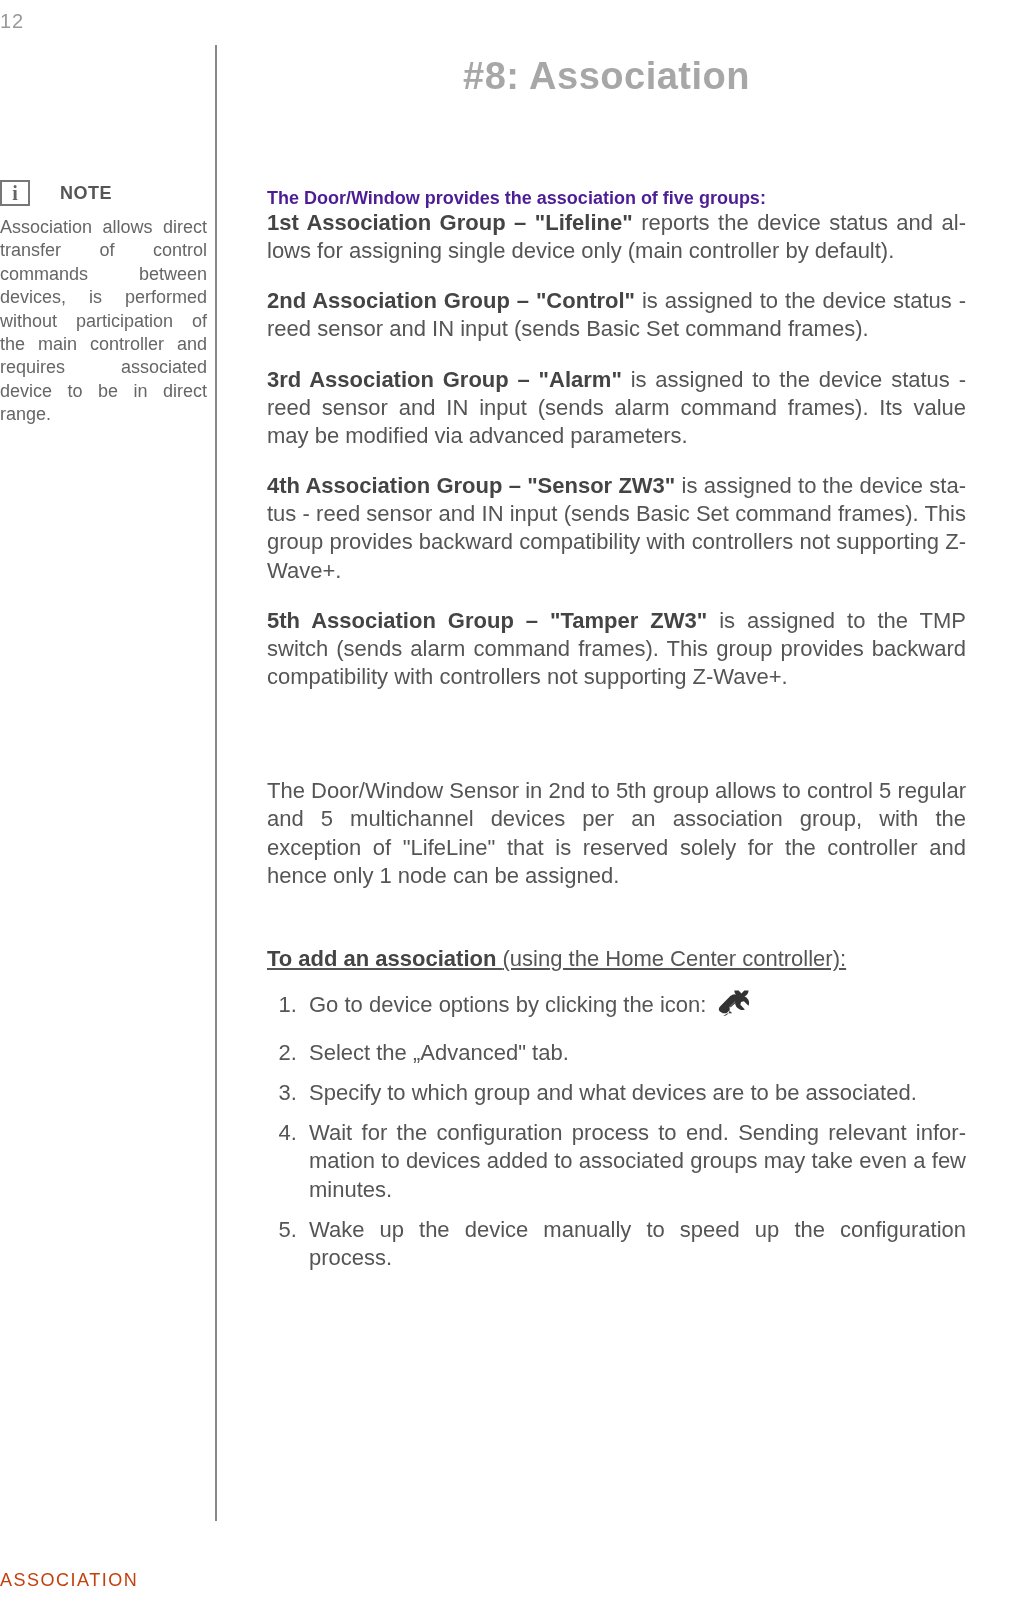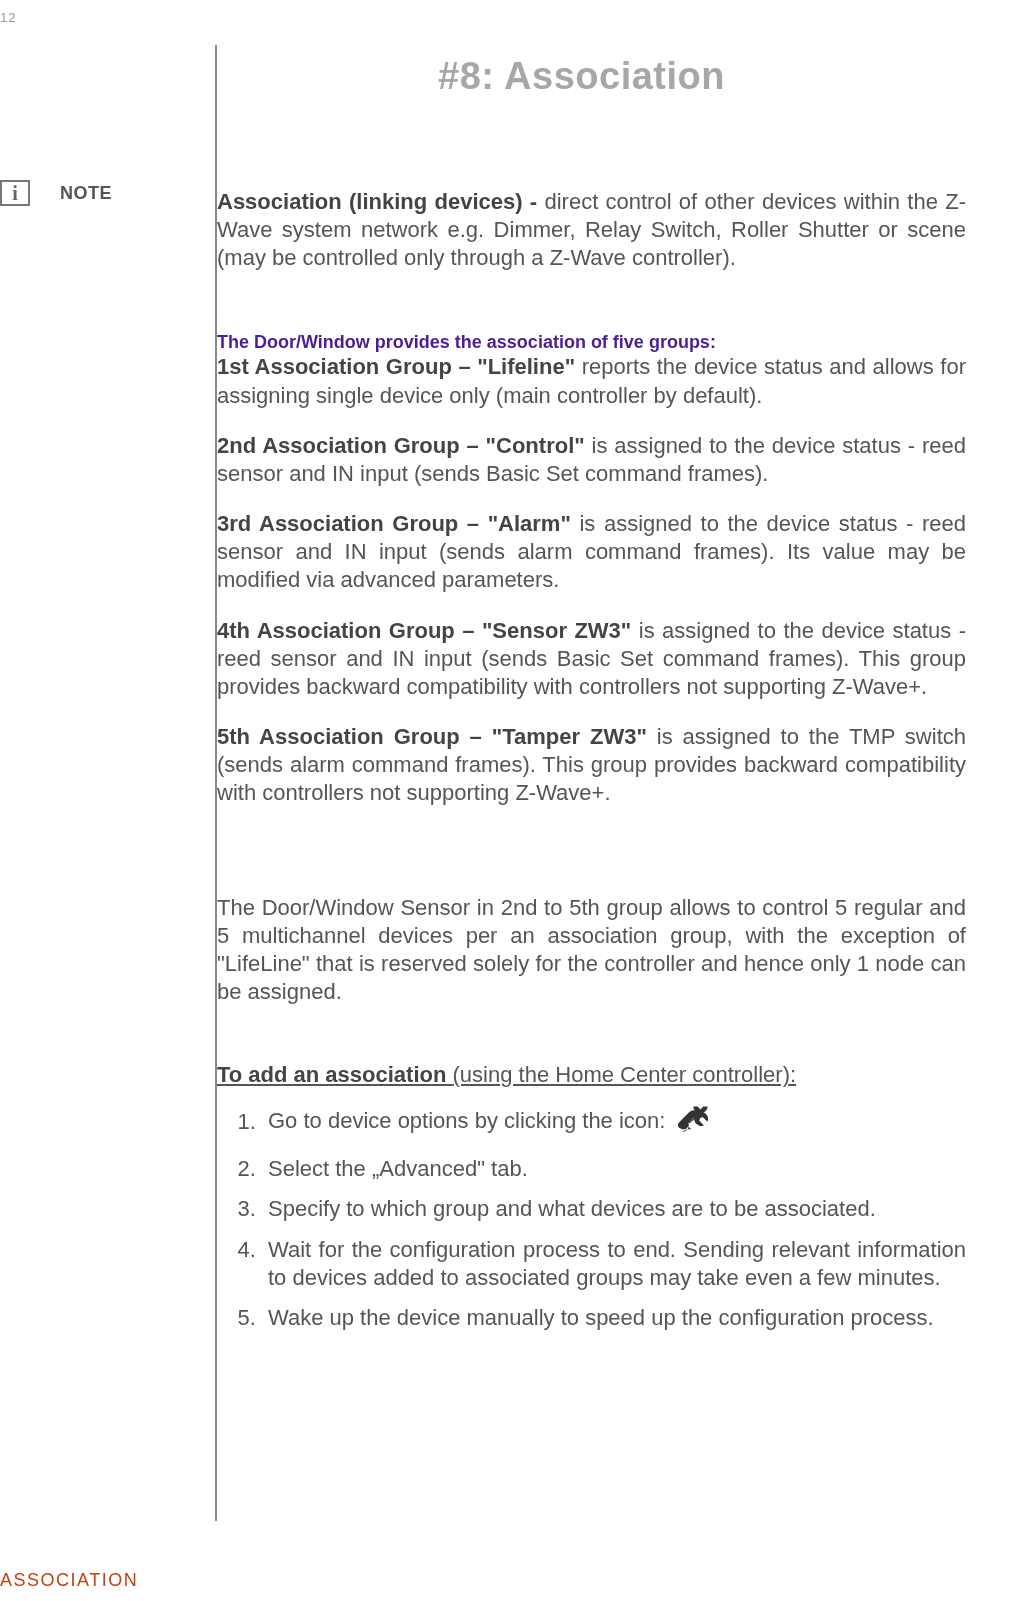--- a/index.html
+++ b/index.html
@@ -8,21 +8,21 @@
     height: 1601px;
     background: #fff;
     font-family: "Myriad Pro", "Segoe UI", Arial, sans-serif;
     color: #666;
     position: relative;
   }
   .page-number {
     position: absolute;
     top: 10px;
     left: 0;
-    font-size: 13px;
+    font-size: 20px;
     color: #999;
     letter-spacing: 1px;
   }
   .content-wrap {
     position: absolute;
     top: 0;
     left: 0;
     right: 0;
     bottom: 60px;
     display: flex;
@@ -35,20 +35,21 @@
     padding-right: 8px;
   }
   .divider {
     width: 2px;
     background: #888;
     margin-top: 45px;
     margin-bottom: 20px;
   }
   .main {
     flex: 1;
+    padding-left: 50px;
     padding-right: 55px;
     padding-top: 55px;
   }
   .heading {
     color: #a7a7a7;
     font-size: 38px;
     font-weight: 700;
     text-align: center;
     margin-left: -20px;
     margin-bottom: 90px;
@@ -106,21 +107,20 @@
     list-style: decimal;
     padding-left: 36px;
     font-size: 22px;
     color: #555;
     line-height: 1.28;
   }
   ol.steps li {
     padding-left: 6px;
     margin-bottom: 12px;
     text-align: justify;
-    margin-left: 9px;
   }
   .icon-inline {
     display: inline-block;
     vertical-align: middle;
     margin-left: 4px;
   }
   .footer-label {
     position: absolute;
     bottom: 10px;
     left: 0;
@@ -141,30 +141,28 @@
 
 <div class="page-number">12</div>
 
 <div class="content-wrap">
 
   <aside class="sidebar">
     <div class="note-header">
       <div class="note-icon">i</div>
       <div class="note-label">NOTE</div>
     </div>
+    <div class="note-body">Association allows di­rect transfer of control commands between devices, is performed without participation of the main controller and requires associat­ed device to be in di­rect range.</div>
   </aside>
 
   <div class="divider"></div>
 
   <main class="main">
     <h1 class="heading">#8: Association</h1>
 
-    <p class="block spaced-bottom">
-      <span class="bold">Association (linking devices) - </span><span>direct control of other devices within the Z-Wave system network e.g. Dimmer, Relay Switch, Roller Shutter or scene (may be controlled only through a Z-Wave controller).</span>
-    </p>
 
     <p class="group-heading">The Door/Window provides the association of five groups:</p>
 
     <p class="block"><span class="bold">1st Association Group – "Lifeline" </span><span>reports the device status and al­lows for assigning single device only (main controller by default).</span></p>
     <p class="block"><span class="bold">2nd Association Group –  "Control" </span><span>is assigned to the device status - reed sensor and IN input (sends Basic Set command frames).</span></p>
     <p class="block"><span class="bold">3rd Association Group – "Alarm" </span><span>is assigned to the device status - reed sensor and IN input (sends alarm command frames). Its value may be modified via advanced parameters.</span></p>
     <p class="block"><span class="bold">4th Association Group – "Sensor ZW3" </span><span>is assigned to the device sta­tus - reed sensor and IN input (sends Basic Set command frames). This group provides backward compatibility with controllers not support­ing Z-Wave+.</span></p>
     <p class="block"><span class="bold">5th Association Group – "Tamper ZW3" </span><span>is assigned to the TMP switch (sends alarm command frames). This group provides backward compatibility with controllers not supporting Z-Wave+.</span></p>
 
     <p class="block spaced-top">The Door/Window Sensor in 2nd to 5th group allows to control 5 regular and 5 multichannel devices per an association group, with the exception of "LifeLine" that is reserved solely for the controller and hence only 1 node can  be assigned.</p>

